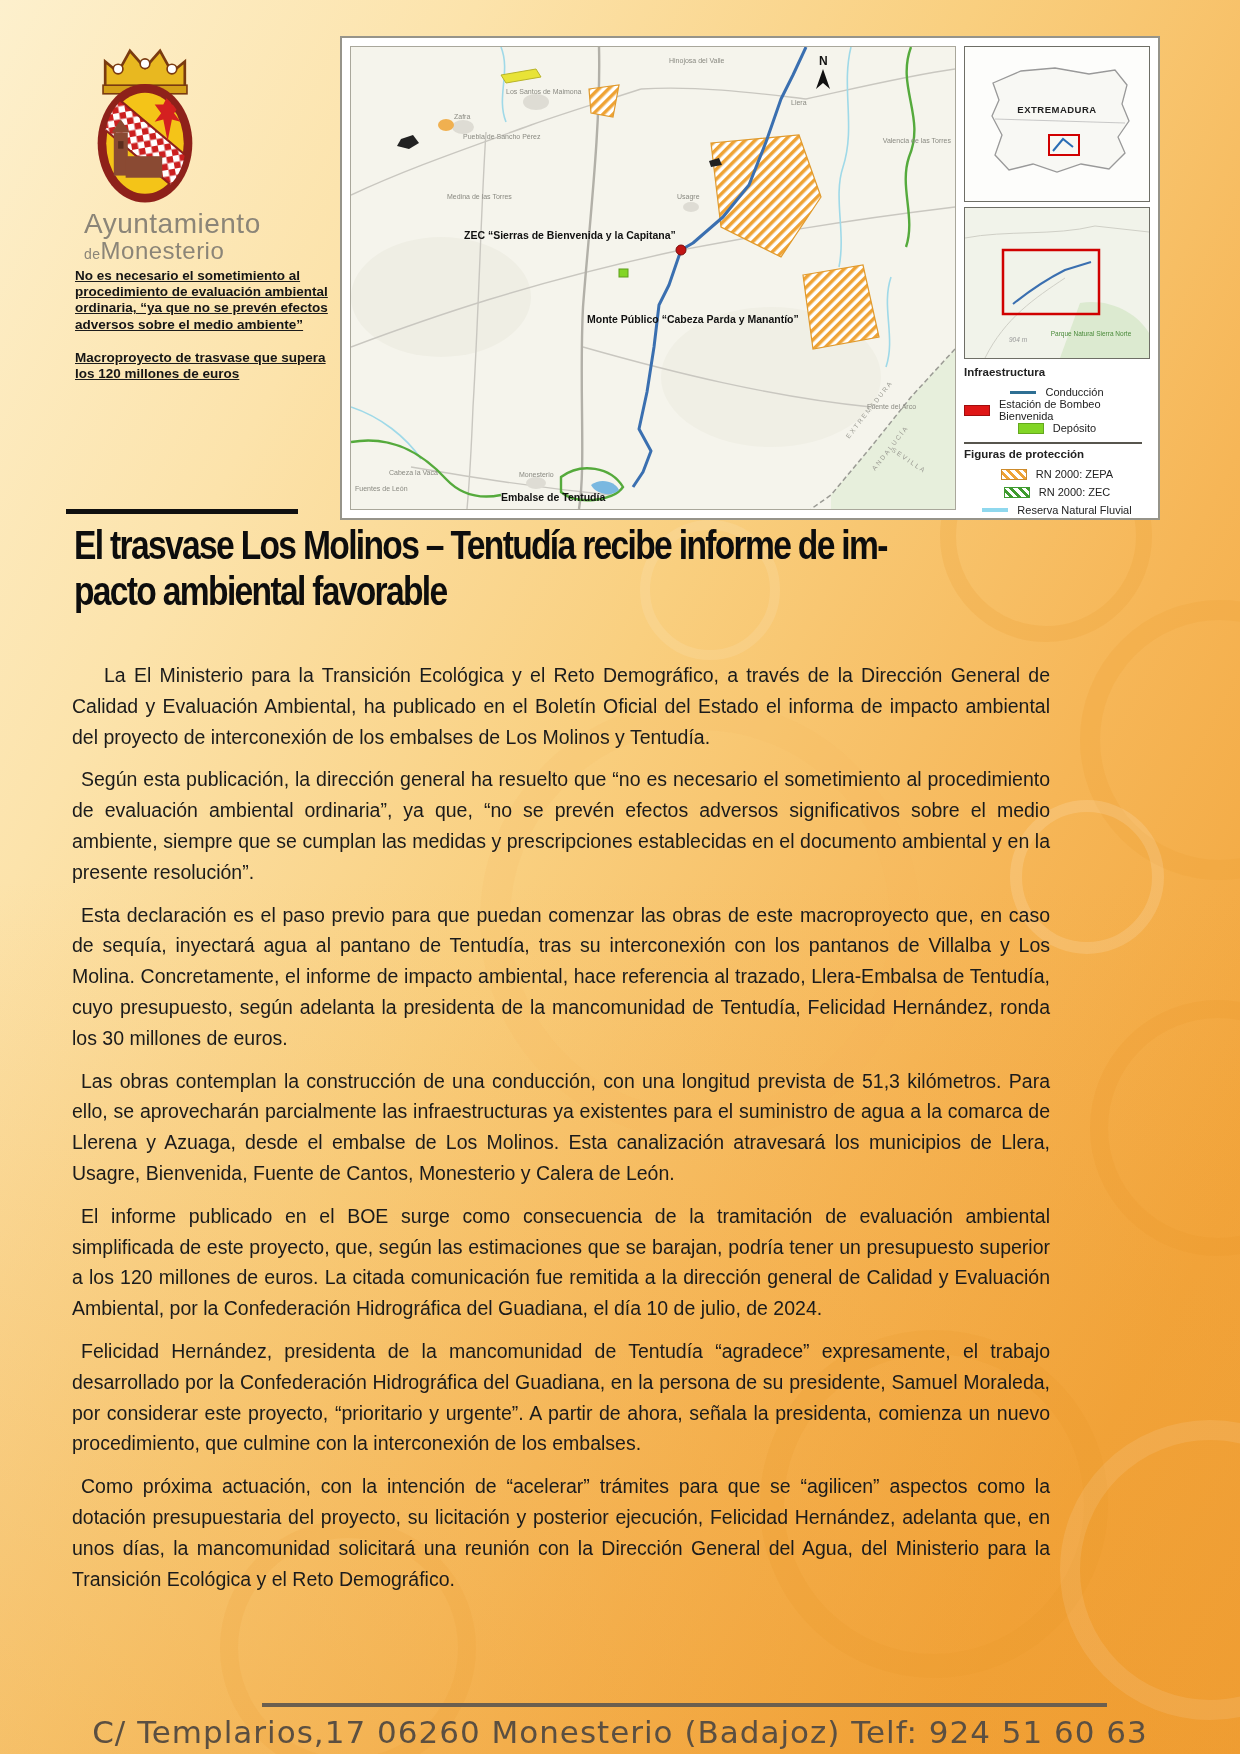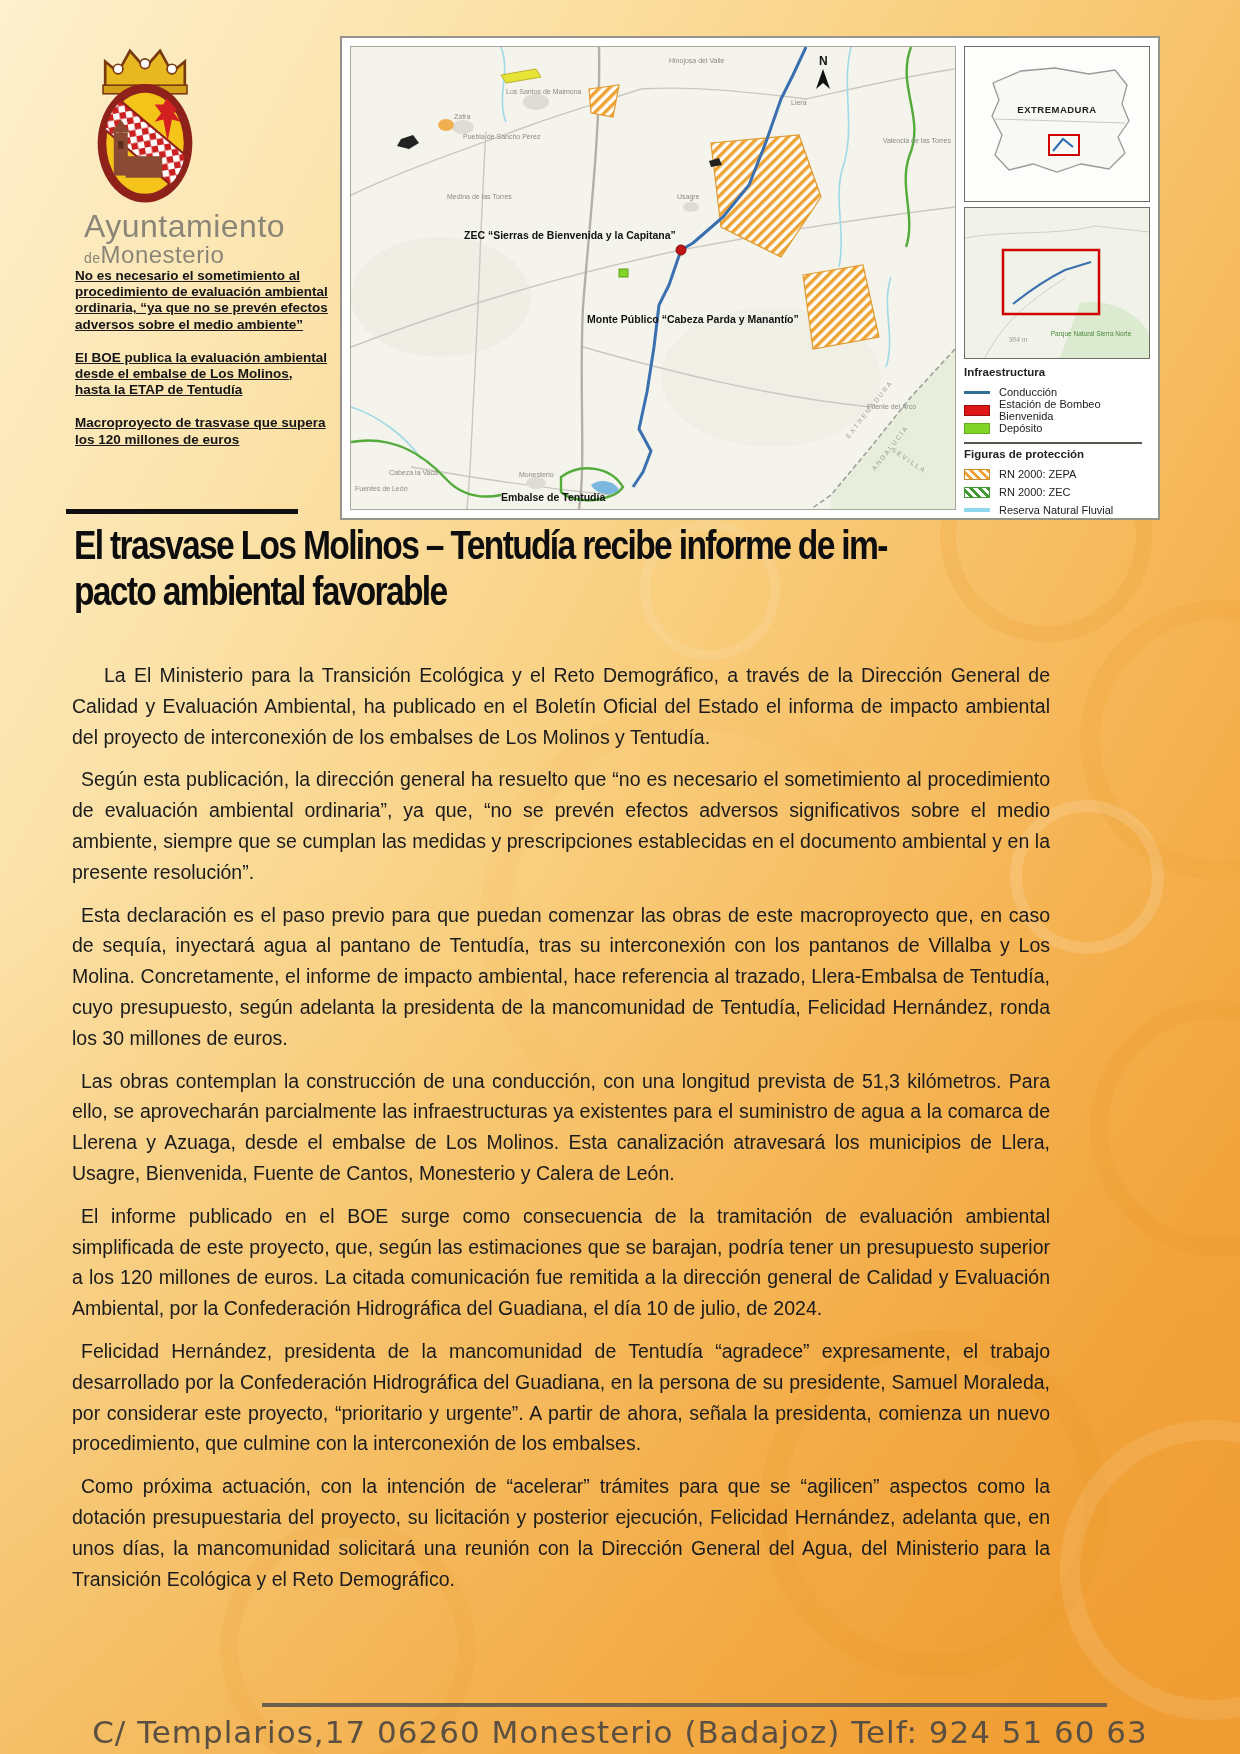--- a/index.html
+++ b/index.html
@@ -15,38 +15,38 @@
   .r4{left:1090px;top:1000px;width:220px;height:220px;border:18px solid rgba(234,150,40,.20);}
   .r5{left:480px;top:700px;width:380px;height:380px;border:30px solid rgba(244,180,90,.12);}
   .r6{left:760px;top:1330px;width:300px;height:300px;border:24px solid rgba(233,148,38,.16);}
   .r7{left:220px;top:1520px;width:220px;height:220px;border:18px solid rgba(236,156,46,.15);}
   .r8{left:1060px;top:1420px;width:260px;height:260px;border:20px solid rgba(255,255,255,.10);}
   .r9{left:640px;top:520px;width:120px;height:120px;border:10px solid rgba(255,255,255,.10);}
 
   
   .coa{position:absolute;left:84px;top:40px;width:122px;height:170px;}
   .org{position:absolute;left:84px;top:210px;color:#8b8578;line-height:1.02;letter-spacing:.5px;}
-  .org .l1{font-size:32px;}
+  .org .l1{font-size:28px;}
   .org .l2{font-size:24px;}
   .org .de{font-size:14px;}
   .side-notes{position:absolute;left:75px;top:268px;width:254px;text-decoration:underline;}
   .side-note{font-weight:bold;font-size:13.5px;line-height:1.2;margin-bottom:17px;color:#151515;}
   .side-divider{position:absolute;left:66px;top:509px;width:232px;height:5px;background:#101010;}
 
   
   .map-panel{position:absolute;left:340px;top:36px;width:820px;height:484px;background:#fff;
              border:2px solid #96948a;box-sizing:border-box;}
   .main-map{position:absolute;left:8px;top:8px;width:606px;height:464px;border:1px solid #a9a79b;box-sizing:border-box;background:#f5f4ec;}
   .map-right{position:absolute;left:622px;top:8px;width:186px;height:466px;}
   .inset{border:1px solid #6e6e66;box-sizing:border-box;background:#fff;}
   .inset1{width:186px;height:156px;}
   .inset2{width:186px;height:152px;margin-top:5px;}
   .legend{margin-top:7px;font-size:11px;color:#222;}
   .legend-title{font-weight:bold;font-size:11.5px;margin:3px 0 5px 0;}
-  .legend-row{display:flex;align-items:center;height:18px;}
+  .legend-row{display:flex;align-items:center;height:18px;justify-content:center;}
   .sw{width:26px;height:11px;margin-right:9px;flex:0 0 26px;box-sizing:border-box;}
   .sw-line-blue{height:3px;background:#2e6f93;}
   .sw-rect-red{background:#df1616;border:1px solid #a00d0d;}
   .sw-rect-green{background:#82d526;border:1px solid #64a81e;}
   .sw-hatch-orange{background:repeating-linear-gradient(45deg,#fff 0 3px,#efa335 3px 6px);border:1px solid #cd8b2c;}
   .sw-hatch-green{background:repeating-linear-gradient(45deg,#fff 0 3px,#3f9b2f 3px 6px);border:1px solid #3f9b2f;}
   .sw-line-cyan{height:4px;background:#8fd8ee;}
   .legend-rule{height:2px;background:#57554d;margin:5px 0 4px 0;width:178px;}
 
   
@@ -118,21 +118,20 @@
     </g>
   </svg>
 
   <div class="org">
     <div class="l1">Ayuntamiento</div>
     <div class="l2"><span class="de">de</span><span>Monesterio</span></div>
   </div>
 
   <div class="side-notes">
     <div class="side-note">No es necesario el sometimiento al procedimiento de evaluación ambiental ordinaria, “ya que no se prevén efectos adversos sobre el medio ambiente”</div>
-    <div class="side-note">El BOE publica la evaluación ambiental desde el embalse de Los Molinos, hasta la ETAP de Tentudía</div>
     <div class="side-note">Macroproyecto de trasvase que supera los 120 millones de euros</div>
   </div>
   <div class="side-divider"></div>
 
   <div class="map-panel">
     <div class="main-map">
       <svg width="604" height="462" viewBox="0 0 604 462">
         <defs>
           <pattern id="hatchO" width="7" height="7" patternUnits="userSpaceOnUse" patternTransform="rotate(45)">
             <rect width="7" height="7" fill="#ffffff"></rect>

